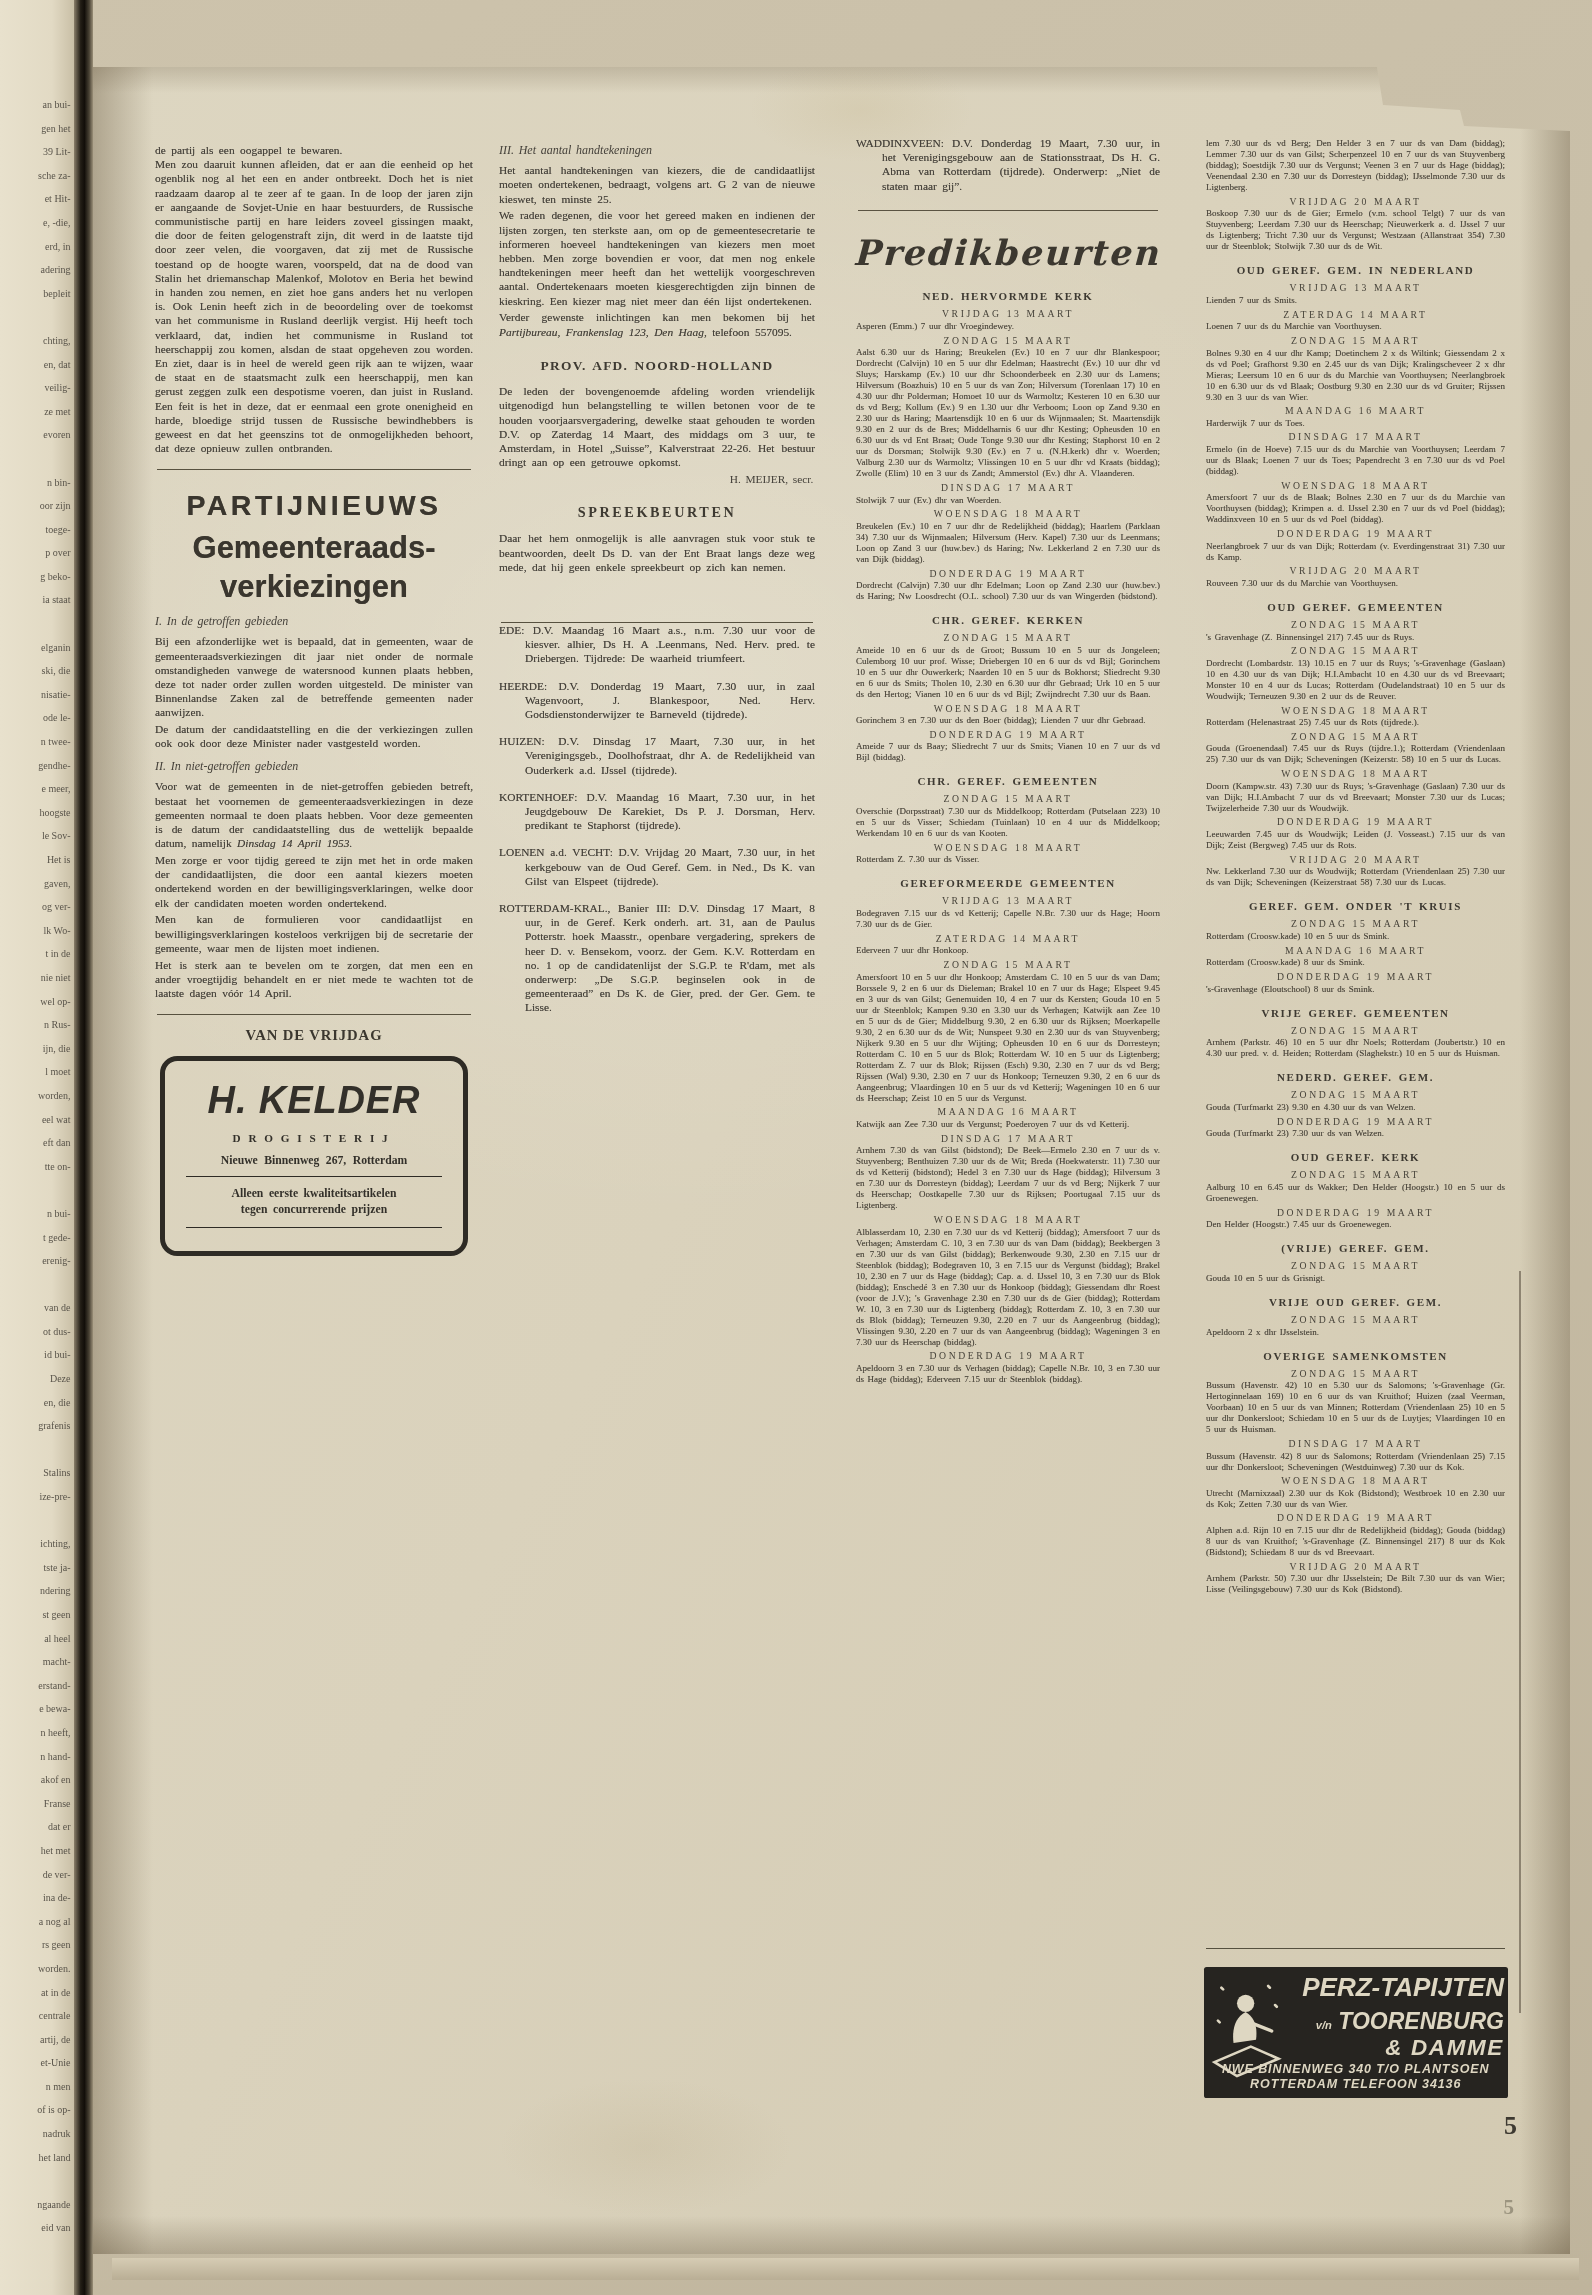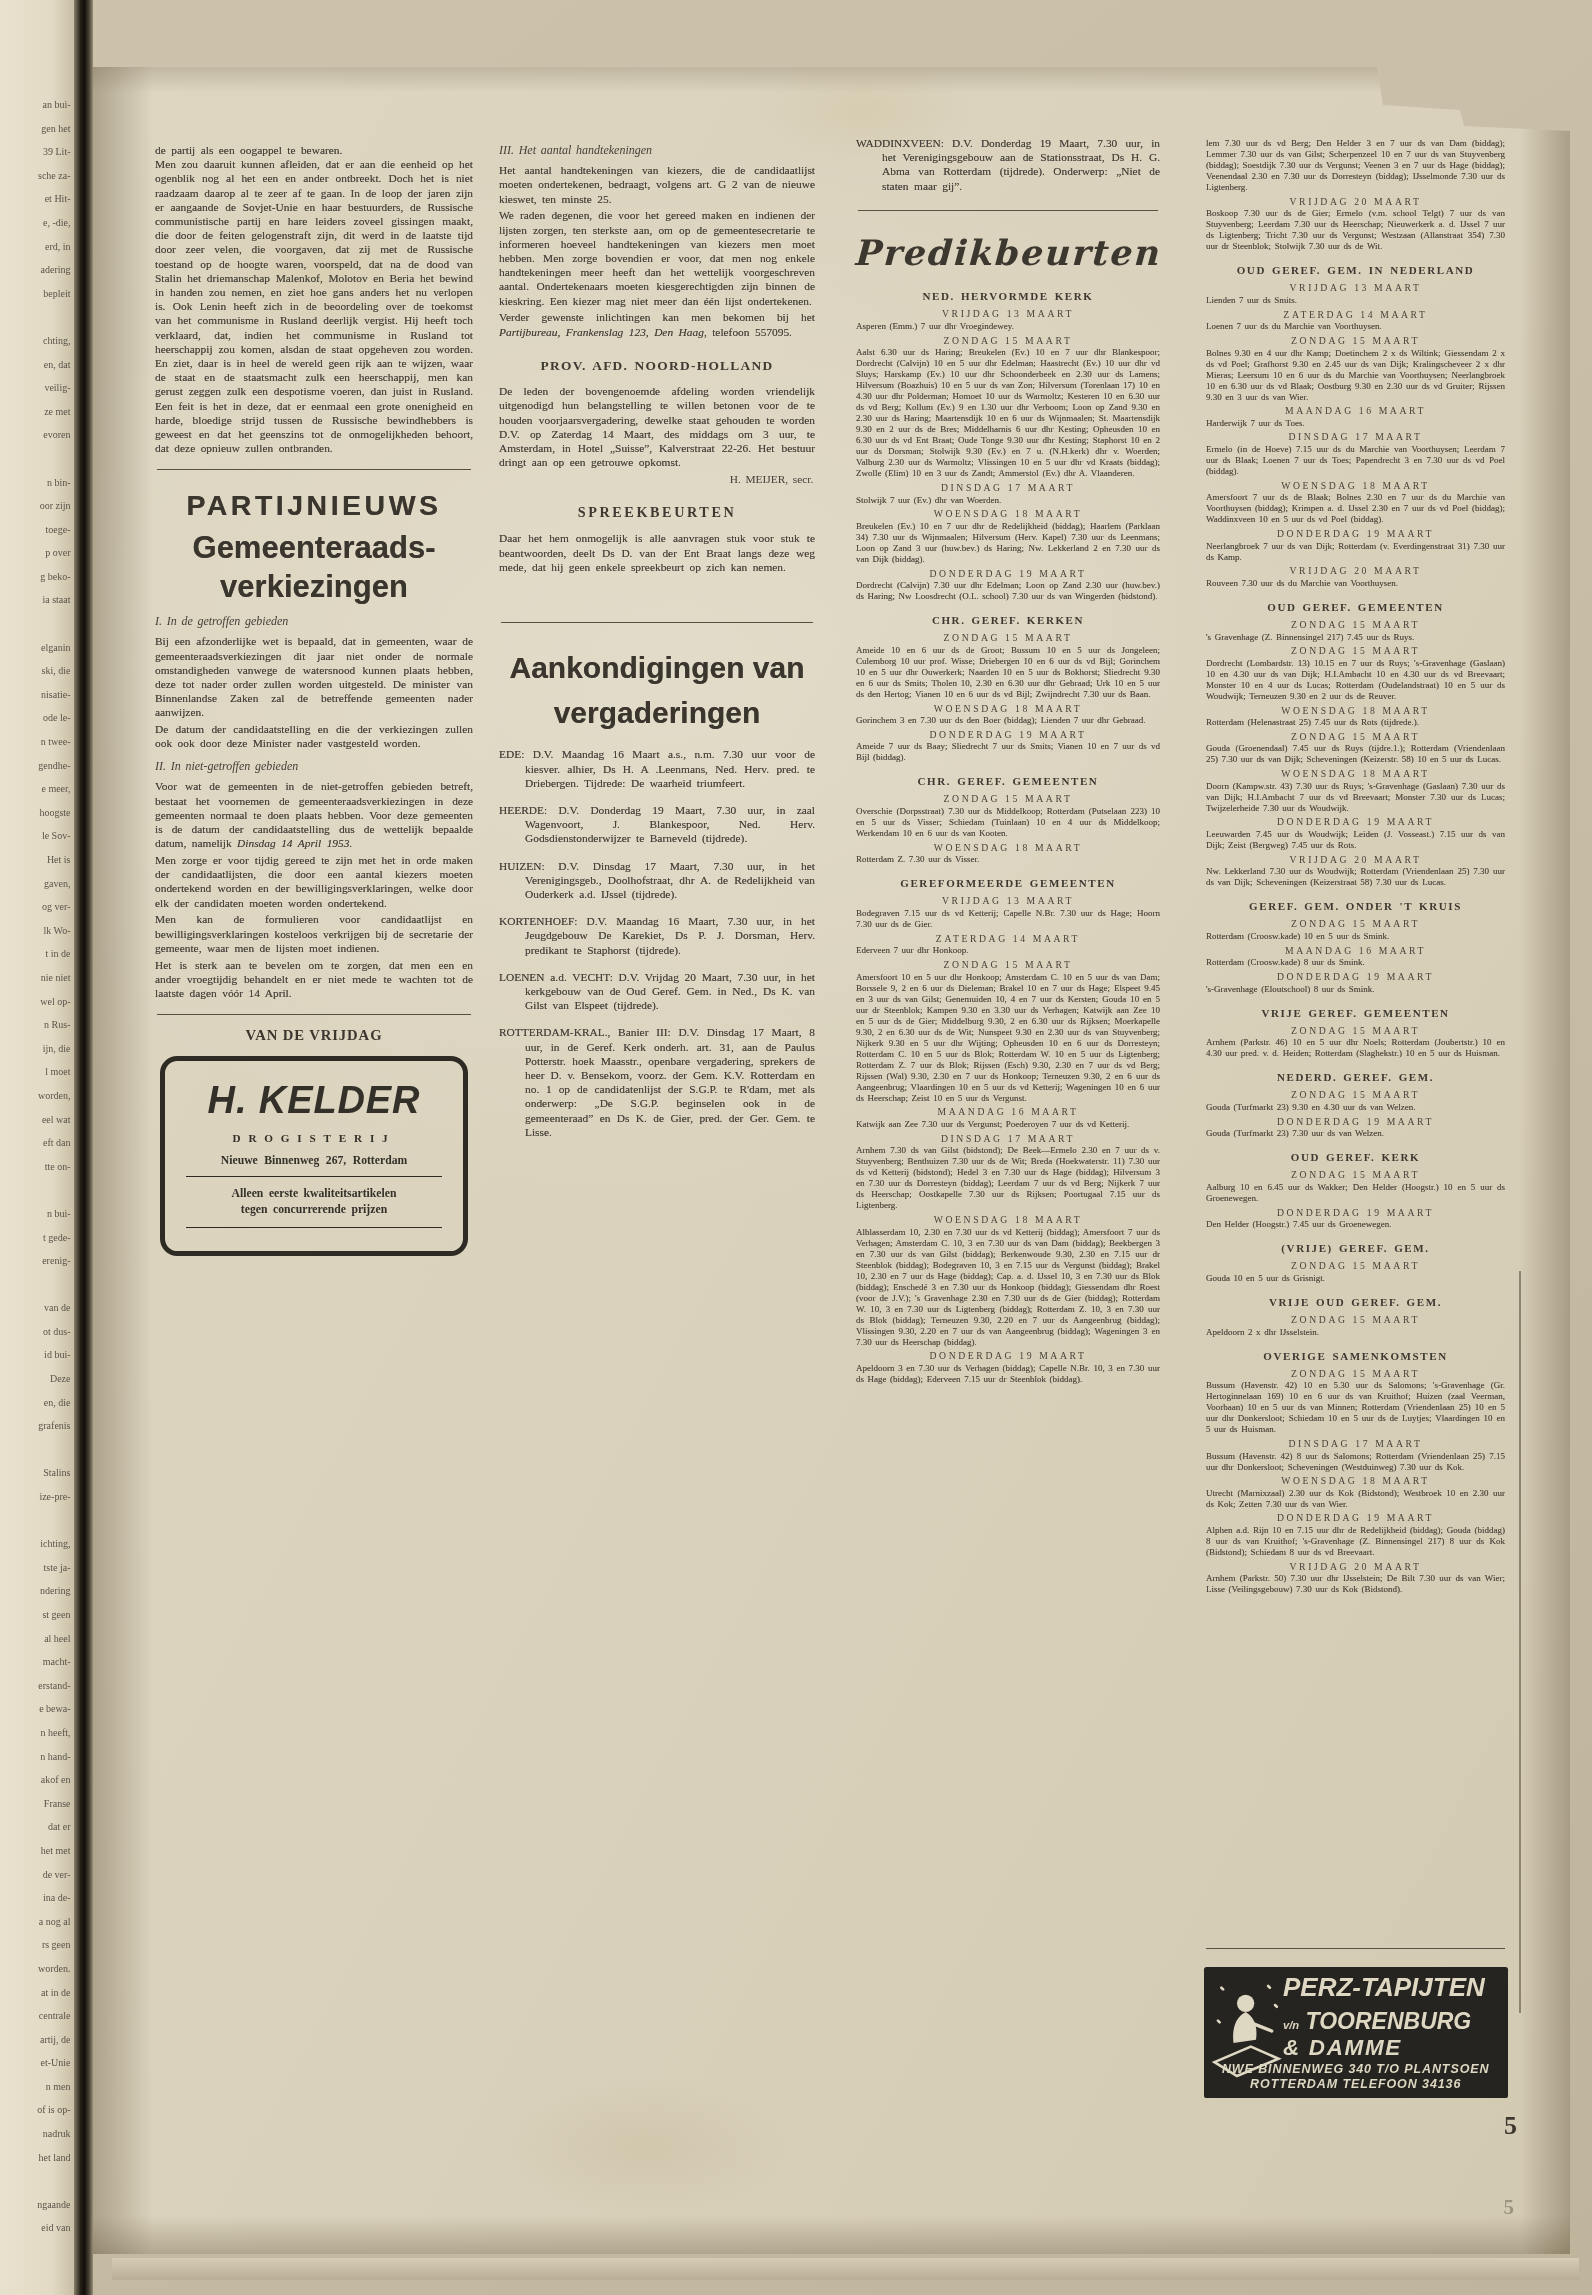--- a/index.html
+++ b/index.html
@@ -69,21 +69,21 @@
   .kelder .nm{font-family:"Liberation Sans",sans-serif;font-style:italic;font-weight:bold;font-size:38px;letter-spacing:0.9px;}
   .kelder .drog{font-size:11.2px;font-weight:bold;letter-spacing:7.8px;margin-top:10.4px;}
   .kelder .addr{font-size:11.7px;font-weight:bold;margin-top:10.4px;word-spacing:3.5px;}
   .kelder hr{border:0;border-top:1.7px solid #2e2b25;margin:8.6px 12px;}
   .kelder .q{font-size:11.7px;font-weight:bold;line-height:16.4px;word-spacing:2.6px;}
   .vddokter{font-size:14.7px;font-weight:bold;letter-spacing:0.9px;text-align:center;margin:12px 0 0;color:#3b372f;}
   
   .perz{position:absolute;left:1111px;top:1900px;width:304px;height:131px;background:#262420;
     border-radius:2.6px;color:#ded7c2;overflow:hidden;
     font-family:"Liberation Sans",sans-serif;font-weight:bold;font-style:italic;}
-  .perz .txt{position:absolute;left:79px;top:7px;width:221px;text-align:left;line-height:1;}
+  .perz .txt{position:absolute;left:79px;top:7px;width:221px;text-align:right;line-height:1;}
   .perz .l1{font-size:26px;letter-spacing:0px;}
   .perz .l2{font-size:23px;margin-top:10px;}
   .perz .l2 .sm{font-size:11.2px;}
   .perz .l3{font-size:22.4px;margin-top:3.5px;letter-spacing:1.7px;}
   .perz .bot{position:absolute;left:5.2px;bottom:5.2px;width:293px;text-align:center;line-height:1.25;}
   .perz .l4,.perz .l5{font-size:12.5px;letter-spacing:0.9px;}
   .perz svg{position:absolute;left:7px;top:12px;}
   .perz-rule{position:absolute;left:1113px;top:1874px;width:299px;border:0;border-top:1.4px solid #55503f;}
   
   .pageno{position:absolute;left:1346px;top:2044px;width:78px;text-align:right;
@@ -235,22 +235,20 @@
       <div class="subhead" style="margin-top:0">III. Het aantal handtekeningen</div>
       <p class="body">Het aantal handtekeningen van kiezers, die de candidaatlijst moeten ondertekenen, bedraagt, volgens art. G 2 van de nieuwe kieswet, ten minste 25.</p>
       <p class="body">We raden degenen, die voor het gereed maken en indienen der lijsten zorgen, ten sterkste aan, om op de gemeentesecretarie te informeren hoeveel handtekeningen van kiezers men moet hebben. Men zorge bovendien er voor, dat men nog enkele handtekeningen meer heeft dan het wettelijk voorgeschreven aantal. Ondertekenaars moeten kiesgerechtigden zijn binnen de kieskring. Een kiezer mag niet meer dan één lijst ondertekenen.</p>
       <p class="body" style=""><span>Verder gewenste inlichtingen kan men bekomen bij het </span><span class="ital">Partijbureau, Frankenslag 123, Den Haag</span><span>, telefoon 557095.</span></p>
       <div class="caps-head">PROV. AFD. NOORD-HOLLAND</div>
       <p class="body">De leden der bovengenoemde afdeling worden vriendelijk uitgenodigd hun belangstelling te willen betonen voor de te houden voorjaarsvergadering, dewelke staat gehouden te worden D.V. op Zaterdag 14 Maart, des middags om 3 uur, te Amsterdam, in Hotel „Suisse”, Kalverstraat 22-26. Het bestuur dringt aan op een getrouwe opkomst.</p>
       <div class="sig">H. MEIJER, secr.</div>
       <div class="caps-head light">SPREEKBEURTEN</div>
       <p class="body">Daar het hem onmogelijk is alle aanvragen stuk voor stuk te beantwoorden, deelt Ds D. van der Ent Braat langs deze weg mede, dat hij geen enkele spreekbeurt op zich kan nemen.</p>
       <hr class="rule" style="margin-top:48px">
-      <div class="big-sans aank">Aankondigingen van
-vergaderingen</div>
       <p class="meeting">EDE: D.V. Maandag 16 Maart a.s., n.m. 7.30 uur voor de kiesver. alhier, Ds H. A .Leenmans, Ned. Herv. pred. te Driebergen. Tijdrede: De waarheid triumfeert.</p>
       <p class="meeting">HEERDE: D.V. Donderdag 19 Maart, 7.30 uur, in zaal Wagenvoort, J. Blankespoor, Ned. Herv. Godsdienstonderwijzer te Barneveld (tijdrede).</p>
       <p class="meeting">HUIZEN: D.V. Dinsdag 17 Maart, 7.30 uur, in het Verenigingsgeb., Doolhofstraat, dhr A. de Redelijkheid van Ouderkerk a.d. IJssel (tijdrede).</p>
       <p class="meeting">KORTENHOEF: D.V. Maandag 16 Maart, 7.30 uur, in het Jeugdgebouw De Karekiet, Ds P. J. Dorsman, Herv. predikant te Staphorst (tijdrede).</p>
       <p class="meeting">LOENEN a.d. VECHT: D.V. Vrijdag 20 Maart, 7.30 uur, in het kerkgebouw van de Oud Geref. Gem. in Ned., Ds K. van Gilst van Elspeet (tijdrede).</p>
       <p class="meeting">ROTTERDAM-KRAL., Banier III: D.V. Dinsdag 17 Maart, 8 uur, in de Geref. Kerk onderh. art. 31, aan de Paulus Potterstr. hoek Maasstr., openbare vergadering, sprekers de heer D. v. Bensekom, voorz. der Gem. K.V. Rotterdam en no. 1 op de candidatenlijst der S.G.P. te R'dam, met als onderwerp: „De S.G.P. beginselen ook in de gemeenteraad” en Ds K. de Gier, pred. der Ger. Gem. te Lisse.</p>
     </div>
 
     <div class="col col3">
       <p class="meeting">WADDINXVEEN: D.V. Donderdag 19 Maart, 7.30 uur, in het Verenigingsgebouw aan de Stationsstraat, Ds H. G. Abma van Rotterdam (tijdrede). Onderwerp: „Niet de staten maar gij”.</p>

